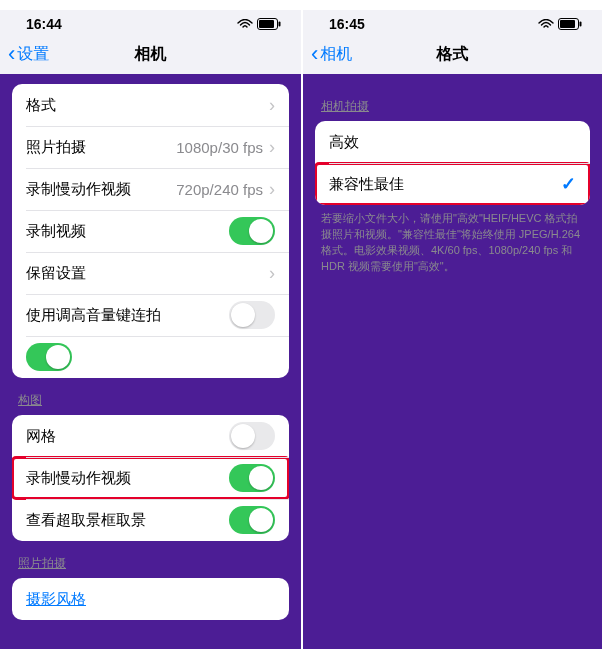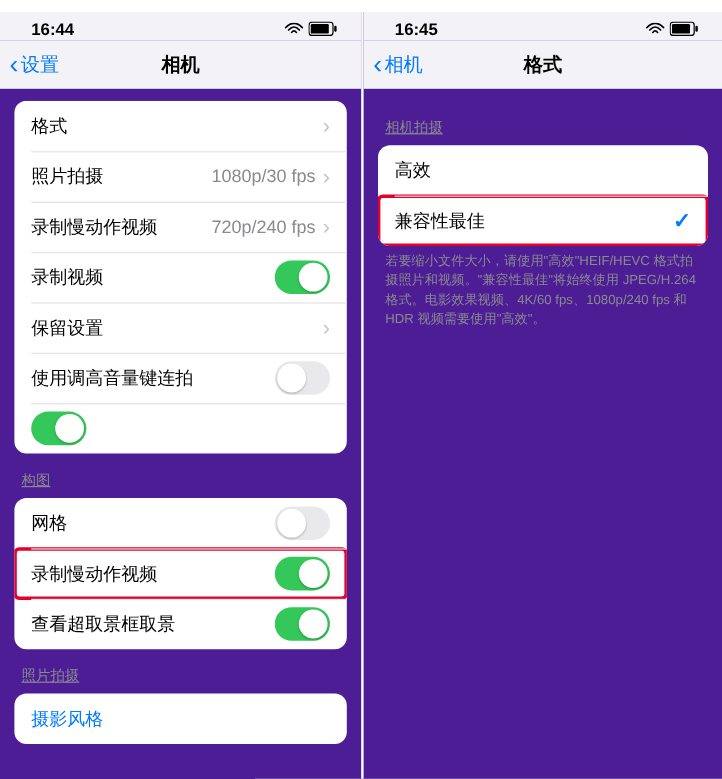--- a/index.html
+++ b/index.html
@@ -83,21 +83,21 @@
     top: 0;
     left: 14px;
     right: 0;
     height: 1px;
     background: #e3e3e7;
   }
   .row .label { font-size: 15px; color: #000; flex: 1; }
   .row .detail { font-size: 15px; color: #8a8a8e; margin-right: 6px; }
   .row .chevron-right { color: #c4c4c6; font-size: 18px; }
   .row .check { color: #007aff; font-size: 18px; font-weight: 600; }
-  .row.link .label { color: #007aff; }
+  .row.link .label { color: #007aff; text-decoration: underline; }
   .toggle {
     width: 46px; height: 28px; border-radius: 14px;
     position: relative;
     background: #e9e9eb;
     flex-shrink: 0;
   }
   .toggle .knob {
     position: absolute; top: 2px; left: 2px;
     width: 24px; height: 24px; border-radius: 50%;
     background: #fff;

